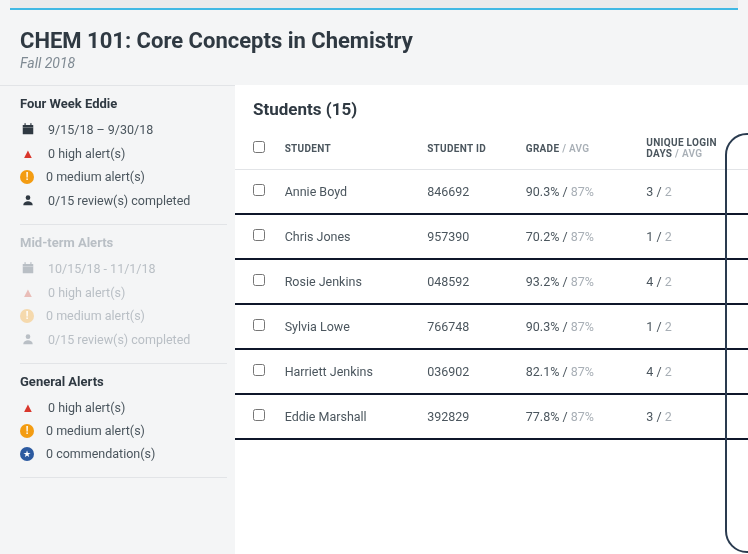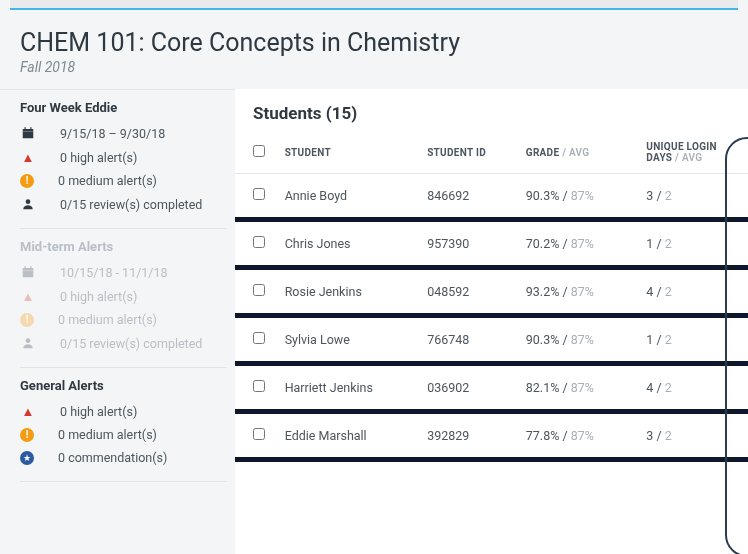--- a/index.html
+++ b/index.html
@@ -1,45 +1,45 @@
 <!DOCTYPE html>
 <html><head>
 <meta charset="utf-8">
 <style>
   * { box-sizing: border-box; margin: 0; padding: 0; }
   body { font-family: -apple-system, BlinkMacSystemFont, "Segoe UI", Roboto, Helvetica, Arial, sans-serif; background: #f4f5f6; width: 748px; height: 554px; overflow: hidden; }
   .topbar { height: 10px; background: #e9eaec; border-bottom: 2px solid #3fb8e4; margin: 0 10px; }
   .header { padding: 18px 20px 14px 20px; }
-  .header h1 { font-size: 25px; font-weight: 400; color: #2f3942; }
+  .header h1 { font-size: 22px; font-weight: 700; color: #2f3942; }
   .header .term { font-size: 14px; color: #7f8a93; margin-top: 2px; font-style: italic; }
   .main { display: flex; padding: 0 0 0 0; }
   .sidebar { width: 235px; padding: 0 8px 0 20px; border-top: 1px solid #e2e4e7; }
   .alert-group { border-bottom: 1px solid #e2e4e7; padding: 10px 0 12px 0; }
   .alert-group.muted { color: #b9bfc5; }
   .alert-group h3 { font-size: 13px; font-weight: 700; color: #2f3942; margin-bottom: 6px; }
   .alert-group.muted h3 { color: #b9bfc5; }
-  .alert-row { display: flex; align-items: center; font-size: 12.5px; color: #4b565e; padding: 4px 0; gap: 24px; }
+  .alert-row { display: flex; align-items: center; font-size: 12.5px; color: #4b565e; padding: 4px 0; gap: 12px; }
   .alert-group.muted .alert-row { color: #b9bfc5; }
   .ico { width: 16px; height: 16px; display: inline-flex; align-items: center; justify-content: center; font-size: 13px; flex-shrink: 0; }
   .ico-cal { color: #2f3942; }
   .alert-group.muted .ico-cal { color: #b9bfc5; }
   .ico-high { color: #d9372c; }
   .alert-group.muted .ico-high { color: #e9bdb8; }
   .ico-med { background: #f39c12; color: #fff; border-radius: 50%; width: 14px; height: 14px; font-size: 10px; font-weight: bold; }
   .alert-group.muted .ico-med { background: #f5d9ad; }
   .ico-rev { color: #2f3942; }
   .alert-group.muted .ico-rev { color: #b9bfc5; }
   .ico-star { background: #2c5aa0; color: #fff; border-radius: 50%; width: 14px; height: 14px; font-size: 9px; }
   .content { flex: 1; background: #fff; position: relative; padding: 14px 0 0 0; min-height: 480px; }
   .content h2 { font-size: 17px; font-weight: 700; color: #2f3942; padding: 0 0 12px 18px; }
   table { width: 100%; border-collapse: collapse; }
   thead th { font-size: 10px; font-weight: 700; color: #4b565e; text-transform: uppercase; text-align: left; padding: 6px 8px 10px 8px; border-bottom: 1px solid #e2e4e7; letter-spacing: 0.3px; }
   thead th .avg-lbl { color: #a8afb6; font-weight: 600; text-align: right; }
   thead th.chk { width: 30px; padding-left: 18px; }
-  tbody td { font-size: 12.5px; color: #4b565e; padding: 14px 8px; border-bottom: 5px solid #0f172a; }
+  tbody td { font-size: 12.5px; color: #4b565e; padding: 14px 8px; border-bottom: 2px solid #0f172a; }
   tbody td.chk { padding-left: 18px; }
   tbody td .avg { color: #a8afb6; }
   input[type=checkbox] { width: 12px; height: 12px; }
   .highlight-box { position: absolute; border: 2px solid #2a3b4f; border-radius: 22px; pointer-events: none; top: 48px; left: 490px; width: 240px; height: 420px; }
   .col-student { width: 130px; }
   .col-id { width: 90px; }
   .col-grade { width: 110px; }
   .col-login { width: 100px; }
 </style>
 </head>

